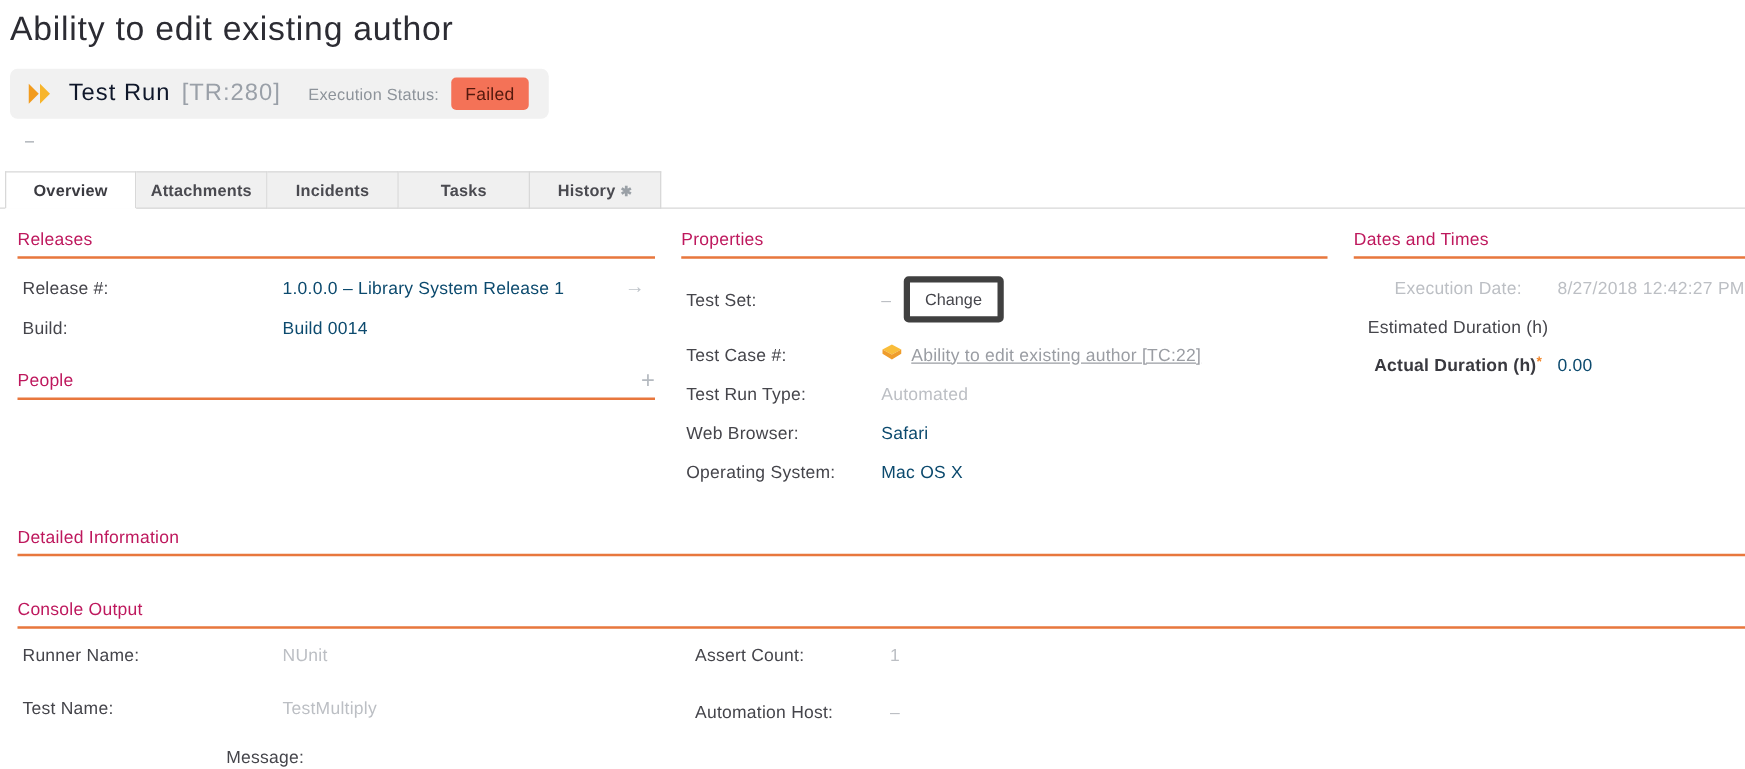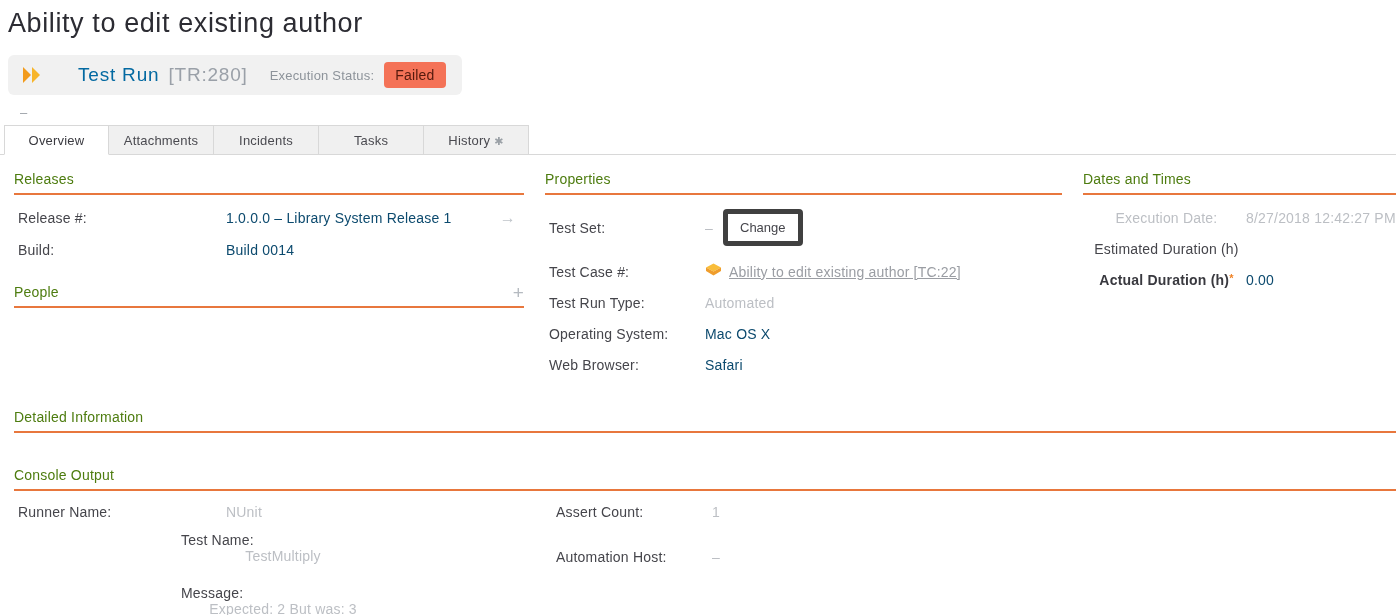--- a/index.html
+++ b/index.html
@@ -15,50 +15,50 @@
   .page-title {
     font-size:27px; font-weight:300; color:#2c2c33;
     margin:8px 0 16px 8px; letter-spacing:0.6px;
   }
   .artifact-pill {
     display:inline-flex; align-items:center;
     background:#f1f1f1; border-radius:6px;
     padding:7px 16px 7px 13px; margin-left:8px;
   }
   .chevrons { display:inline-flex; margin-right:10px; }
-  .artifact-type { font-size:19px; color:#0369a1; letter-spacing:0.8px;margin-left:23px; }
+  .artifact-type { font-size:19px; color:#0f172a; letter-spacing:0.8px; }
   .artifact-id { font-size:19px; color:#9aa0a8; margin-left:9px; letter-spacing:0.8px; }
   .status-label { font-size:13px; color:#8d939a; margin-left:22px; }
   .badge-failed {
     background:#f47257; color:#54190d; font-size:14px;
     padding:5px 11px; border-radius:4px; margin-left:10px;
   }
   .breadcrumb-dash { color:#9aa0a6; font-size:13px; margin:10px 0 0 20px; height:20px; }
 
   
-  .tabs { display:flex; border-bottom:1px solid #d8d8d8; margin-top:0; padding-left:4px; }
+  .tabs { display:flex; border-bottom:1px solid #d8d8d8; margin-top:12px; padding-left:4px;font-weight:bold; }
   .tab {
     width:105px; text-align:center; padding:7px 0 6px;
     font-size:13px; color:#4a4a50;
     background:#f0f0f0; border:1px solid #d8d8d8; border-left:none;
     margin-bottom:-1px; cursor:pointer;
   }
   .tab:first-child { border-left:1px solid #d8d8d8; }
   .tab.active { background:#ffffff; border-bottom:1px solid #ffffff; color:#3a3a40; }
   .tab-icon { color:#9aa0a6; font-size:11px; margin-left:4px; }
 
   
   .content { padding:16px 0 0 14px; }
   .top-grid { display:grid; grid-template-columns:510px 517px 1fr; column-gap:21px; }
 
   .sec-head {
     display:flex; justify-content:space-between; align-items:flex-end;
     border-bottom:2px solid #e8773d; padding-bottom:6px;
   }
-  .sec-title { color:#4d7c0f; font-size:14px; }
+  .sec-title { color:#be185d; font-size:14px; }
   .sec-action { color:#b5bac0; font-size:19px; line-height:14px; cursor:pointer; }
 
   .frow { display:flex; align-items:center; margin-top:14px; font-size:14px; min-height:17px; }
   .flabel { flex-shrink:0; color:#45454b; padding-left:4px; }
   .w1 .flabel { width:212px; }
   .w2 .flabel { width:160px; }
   .w3 .flabel { width:163px;text-align:center; }
   .fvalue { color:#0c4a6e; }
   .muted { color:#bcbfc4; }
   .spacer { flex:1; }
@@ -166,26 +166,26 @@
             <polygon points="1,4.5 8.5,8.5 16,4.5 16,8 8.5,12.5 1,8" fill="#ef9d2c"></polygon>
           </svg>
         </span>
         <a class="tc-link">Ability to edit existing author [TC:22]</a>
       </div>
       <div class="frow">
         <span class="flabel">Test Run Type:</span>
         <span class="fvalue muted">Automated</span>
       </div>
       <div class="frow">
+        <span class="flabel">Web Browser:</span>
+        <span class="fvalue">Safari</span>
+      </div>
+      <div class="frow">
         <span class="flabel">Operating System:</span>
         <span class="fvalue">Mac OS X</span>
-      </div>
-      <div class="frow">
-        <span class="flabel">Web Browser:</span>
-        <span class="fvalue">Safari</span>
       </div>
     </div>
 
     <div class="col w3">
       <div class="sec-head">
         <span class="sec-title">Dates and Times</span>
       </div>
       <div class="frow">
         <span class="flabel muted">Execution Date:</span>
         <span class="fvalue muted">8/27/2018 12:42:27 PM</span>
@@ -216,21 +216,21 @@
         <span class="flabel">Runner Name:</span>
         <span class="fvalue muted">NUnit</span>
       </div>
       <div class="console-cell2 w2 frow" style="margin-top:0;">
         <span class="flabel">Assert Count:</span>
         <span class="fvalue muted">1</span>
       </div>
     </div>
 
     <div class="console-row">
-      <div class="console-cell1 w1 frow" style="margin-top:0;flex-direction:column;">
+      <div class="console-cell1 w1 frow" style="margin-top:11px;">
         <span class="flabel">Test Name:</span>
         <span class="fvalue muted">TestMultiply</span>
       </div>
       <div class="console-cell2 w2 frow" style="margin-top:16px;">
         <span class="flabel">Automation Host:</span>
         <span class="fvalue muted">–</span>
       </div>
     </div>
 
     <div class="console-row" style="margin-top:20px;">

